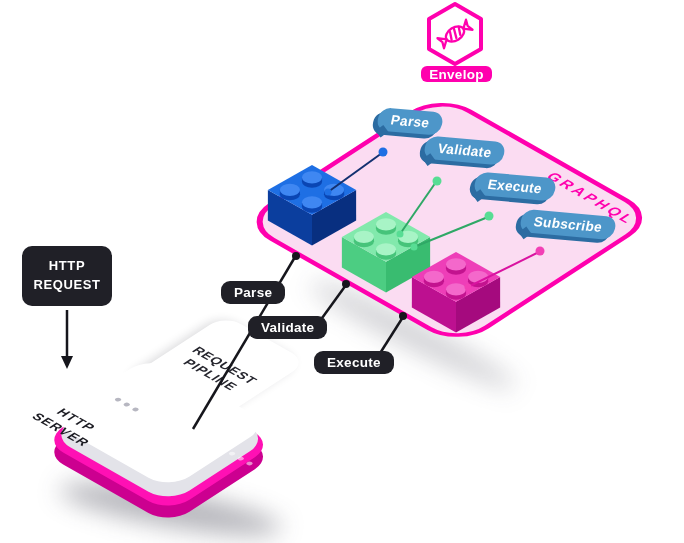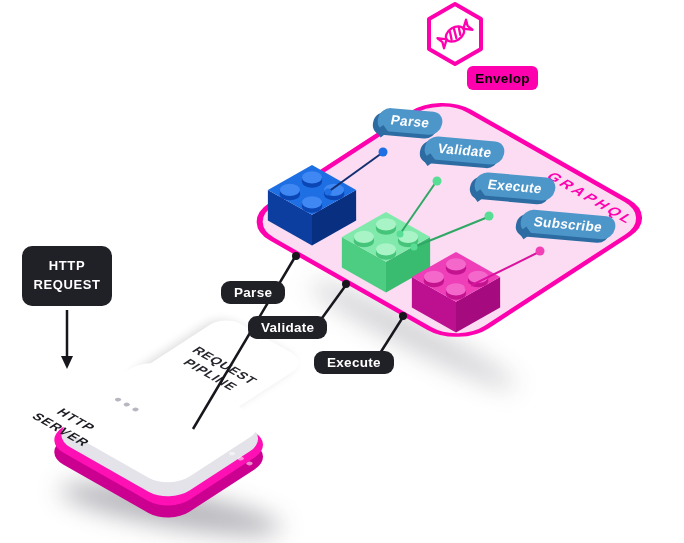--- a/index.html
+++ b/index.html
@@ -72,23 +72,23 @@
   #pill-validate{left:248px;top:316px;}
   #pill-execute{left:314px;top:351px;}
 
   
   .http-card{position:absolute;left:22px;top:246px;width:90px;height:60px;background:var(--dark);
          border-radius:10px;display:flex;flex-direction:column;align-items:center;justify-content:center;
          color:#fff;font-weight:bold;font-size:13px;letter-spacing:.6px;line-height:1.45;z-index:7;}
 
   
   #logo{position:absolute;left:424px;top:1px;z-index:7;}
-  .envelop-pill{position:absolute;left:421px;top:66px;width:71px;height:24px;background:var(--magenta);
-         color:#000000;font-size:13.5px;font-weight:bold;border-radius:6px;display:flex;align-items:center;
-         justify-content:center;z-index:7;letter-spacing:.3px;margin-left:46px;}
+  .envelop-pill{position:absolute;left:421px;top:66px;width:71px;height:16px;background:var(--magenta);
+         color:#ffffff;font-size:13.5px;font-weight:bold;border-radius:6px;display:flex;align-items:center;
+         justify-content:center;z-index:7;letter-spacing:.3px;}
 </style>
 </head>
 <body>
 
 <div class="canvas">
 
   <div class="shadow" id="shadow-server"></div>
   <div class="shadow" id="shadow-panel"></div>
 
   <div class="iso panel">

